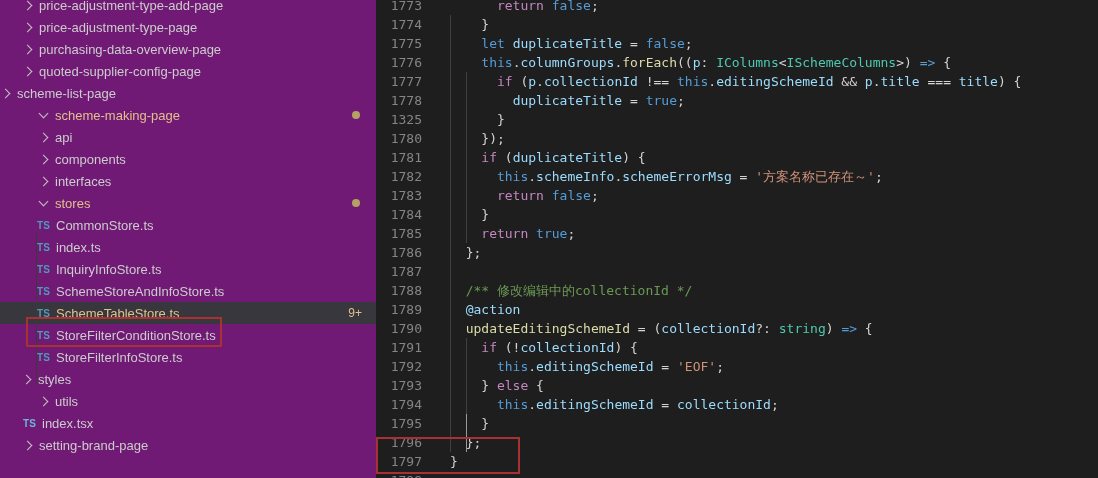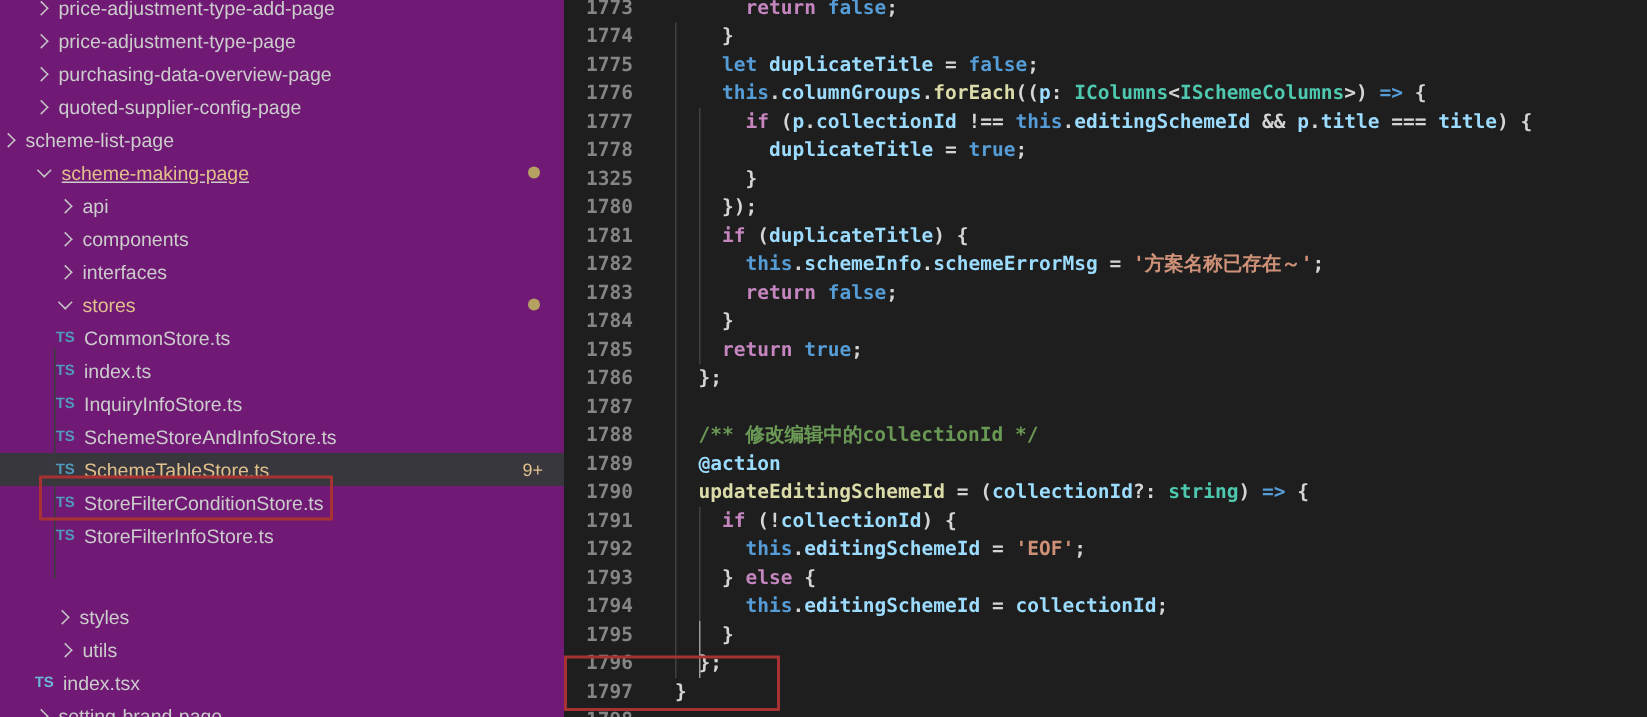--- a/index.html
+++ b/index.html
@@ -16,21 +16,21 @@
   .chev.right{transform:rotate(-45deg);}
   .chev.down{transform:rotate(45deg);margin-top:-3px;}
   .tsicon{flex:none;width:15px;margin-right:5px;font-size:10px;font-weight:bold;
           letter-spacing:0;text-align:center;}
   .lbl{flex:1;overflow:hidden;text-overflow:ellipsis;}
   .dotbadge{flex:none;width:8px;height:8px;border-radius:50%;margin-right:16px;}
   .txtbadge{flex:none;margin-right:14px;font-size:12px;}
   .tree-guide{position:absolute;left:36px;top:232px;height:154px;width:1px;background:#3a3a3a;}
   
   .editor{flex:1;height:100%;background:#1e1e1e;position:relative;overflow:hidden;
-          font-family:"DejaVu Sans Mono","Liberation Mono",monospace;font-size:13px;font-weight:bold;}
+          font-family:"DejaVu Sans Mono","Liberation Mono",monospace;font-size:13px;}
   .code-lines{margin-top:-4px;}
   .cline{height:19px;line-height:19px;display:flex;white-space:pre;}
   .lnum{flex:none;width:46px;text-align:right;color:#858585;user-select:none;}
   .ctext{flex:none;margin-left:28px;}
   .iguide{position:absolute;width:1px;background:#404040;}
   
   .annbox{position:absolute;border:2px solid #a83232;pointer-events:none;}
   .ann-file{left:26px;top:317px;width:192px;height:26px;}
   .ann-code{left:376px;top:437px;width:140px;height:33px;}
 </style>
@@ -54,21 +54,21 @@
           <span class="lbl">purchasing-data-overview-page</span>
         </div>
         <div class="row" style="padding-left: 22px;">
           <span class="chev right"></span>
           <span class="lbl">quoted-supplier-config-page</span>
         </div>
         <div class="row" style="">
           <span class="chev right"></span>
           <span class="lbl">scheme-list-page</span>
         </div>
-        <div class="row" style="padding-left: 24px; text-decoration: underline;">
+        <div class="row" style="padding-left: 38px;">
           <span class="chev down"></span>
           <span class="lbl" style="color: rgb(226, 192, 141);">scheme-making-page</span>
           <span class="dotbadge" style="background: rgb(181, 162, 99);"></span>
         </div>
         <div class="row" style="padding-left: 38px;">
           <span class="chev right"></span>
           <span class="lbl">api</span>
         </div>
         <div class="row" style="padding-left: 38px;">
           <span class="chev right"></span>
@@ -105,21 +105,21 @@
           <span class="txtbadge" style="color: rgb(226, 192, 141);">9+</span>
         </div>
         <div class="row" style="padding-left: 36px;">
           <span class="tsicon" style="color: rgb(81, 154, 186);">TS</span>
           <span class="lbl">StoreFilterConditionStore.ts</span>
         </div>
         <div class="row" style="padding-left: 36px;">
           <span class="tsicon" style="color: rgb(81, 154, 186);">TS</span>
           <span class="lbl">StoreFilterInfoStore.ts</span>
         </div>
-        <div class="row" style="padding-left: 36px; margin-top: 32px;">
+        <div class="row" style="padding-left: 21px;">
           <span class="chev right"></span>
           <span class="lbl">styles</span>
         </div>
         <div class="row" style="padding-left: 38px;">
           <span class="chev right"></span>
           <span class="lbl">utils</span>
         </div>
         <div class="row" style="padding-left: 22px;">
           <span class="tsicon" style="color: rgb(108, 182, 214);">TS</span>
           <span class="lbl">index.tsx</span>

